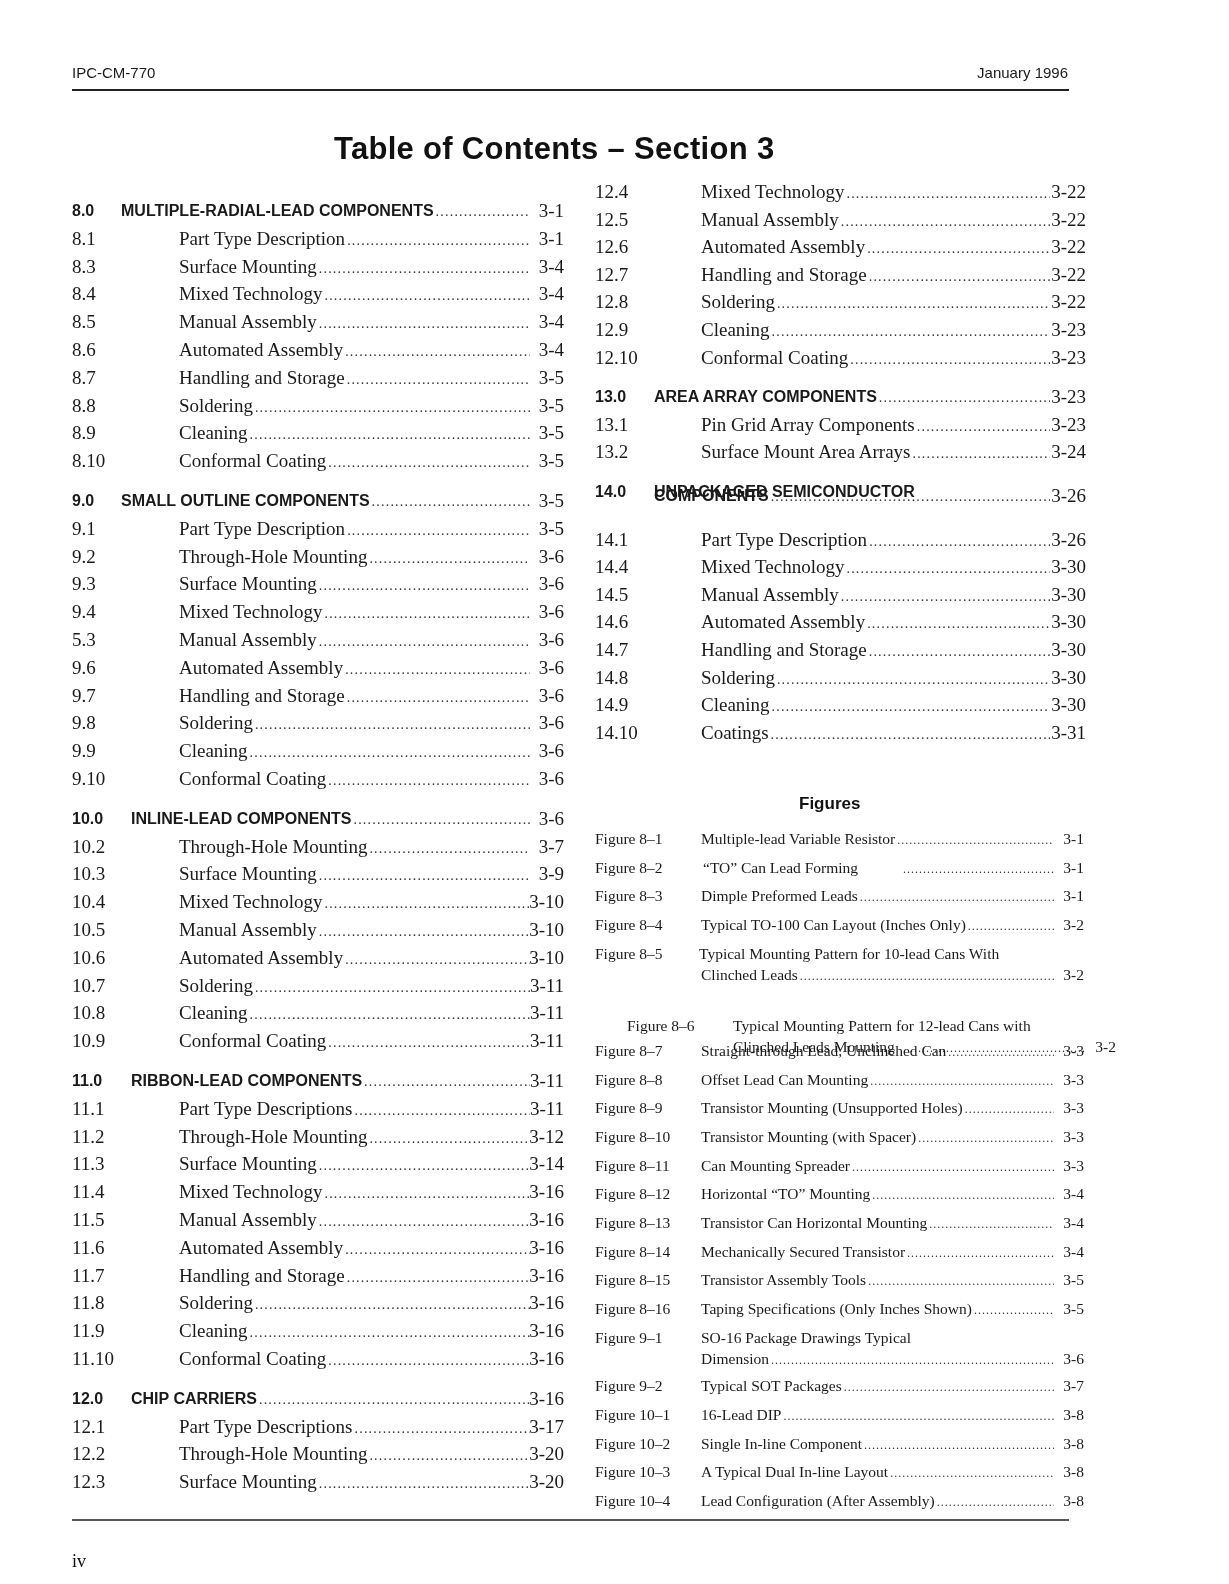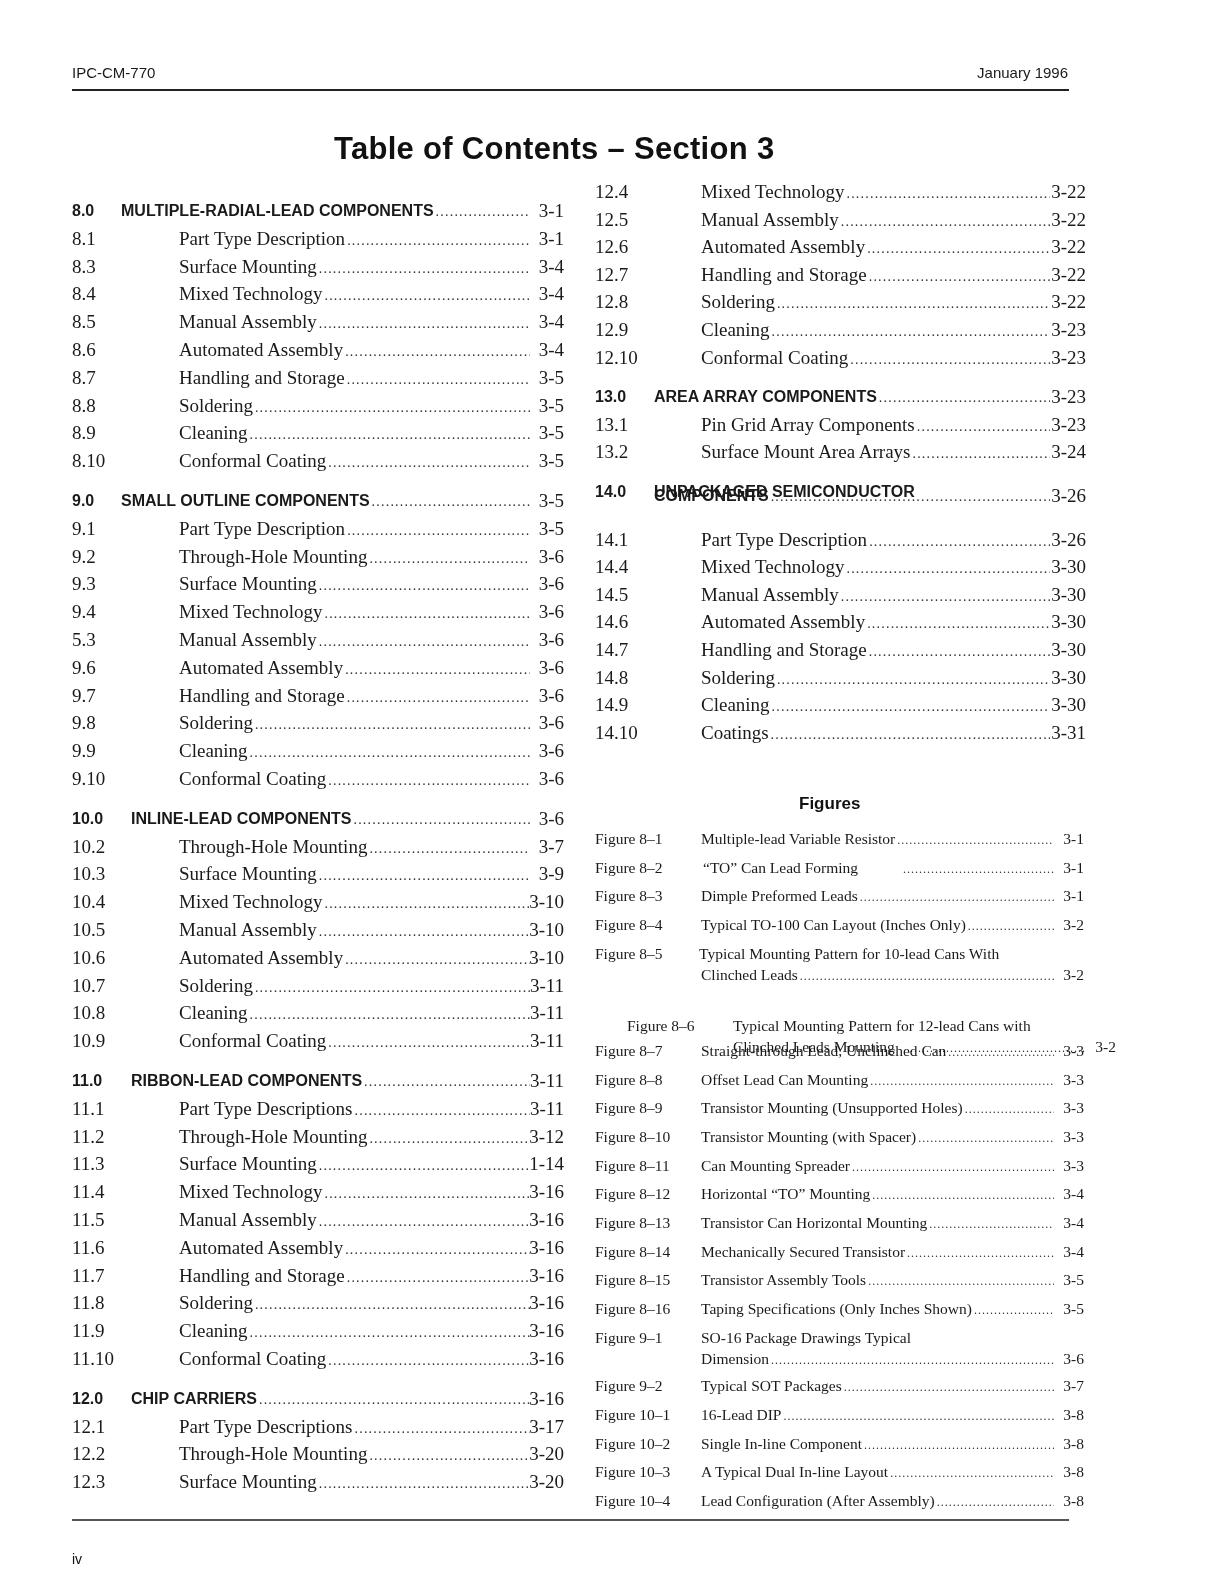--- a/index.html
+++ b/index.html
@@ -21,21 +21,21 @@
   .row.head .lead .dots { font-family: "Liberation Serif", serif; font-weight: normal; }
   .fig { position: absolute; font-family: "Liberation Serif", serif; font-size: 15.5px; line-height: 21px; color: #1a1a1a; }
   .fig .num { position: absolute; left: 0; top: 0; white-space: nowrap; }
   .fig .line1 { position: absolute; top: 0; white-space: nowrap; }
   .fig .lead { position: absolute; display: flex; align-items: baseline; overflow: hidden; white-space: nowrap; }
   .fig .lead .txt { flex: 0 0 auto; }
   .fig .lead .dots { flex: 1 1 auto; overflow: hidden; white-space: nowrap; font-size: 12px; letter-spacing: 1px; padding-left: 2px; color: #333; }
   .fig .lead .dots::before { content: "................................................................................................................................................................................................................"; }
   .fig .pg { position: absolute; right: 0; white-space: nowrap; }
   .subhead { font-family: "Liberation Sans", sans-serif; font-weight: bold; font-size: 17px; }
-  .folio { font-family: Liberation Sans, sans-serif; font-size: 14px; }
+  .folio { font-family: Liberation Serif, serif; font-size: 18px; }
 </style>
 </head>
 <body>
 
 <div class="abs hdr" style="left:72px; top:64px;">IPC-CM-770</div>
 <div class="abs hdr" style="right:161px; top:64px;">January 1996</div>
 <div class="rule" style="left:72px; top:89px; width:997px;"></div>
 
 <div class="abs title" style="left:334px; top:131px;">Table of Contents – Section 3</div>
 
@@ -303,21 +303,21 @@
         <span class="dots"></span>
       </span>
       <span class="pg">3-12</span>
     </div>
     <div class="row" style="left: 72px; top: 1151.4px; width: 492px;">
       <span class="num">11.3</span>
       <span class="lead" style="left:107px; right:34px;">
         <span class="txt">Surface Mounting</span>
         <span class="dots"></span>
       </span>
-      <span class="pg">1-14</span>
+      <span class="pg">3-14</span>
     </div>
     <div class="row" style="left: 72px; top: 1179.2px; width: 492px;">
       <span class="num">11.4</span>
       <span class="lead" style="left:107px; right:34px;">
         <span class="txt">Mixed Technology</span>
         <span class="dots"></span>
       </span>
       <span class="pg">3-16</span>
     </div>
     <div class="row" style="left: 72px; top: 1207px; width: 492px;">

